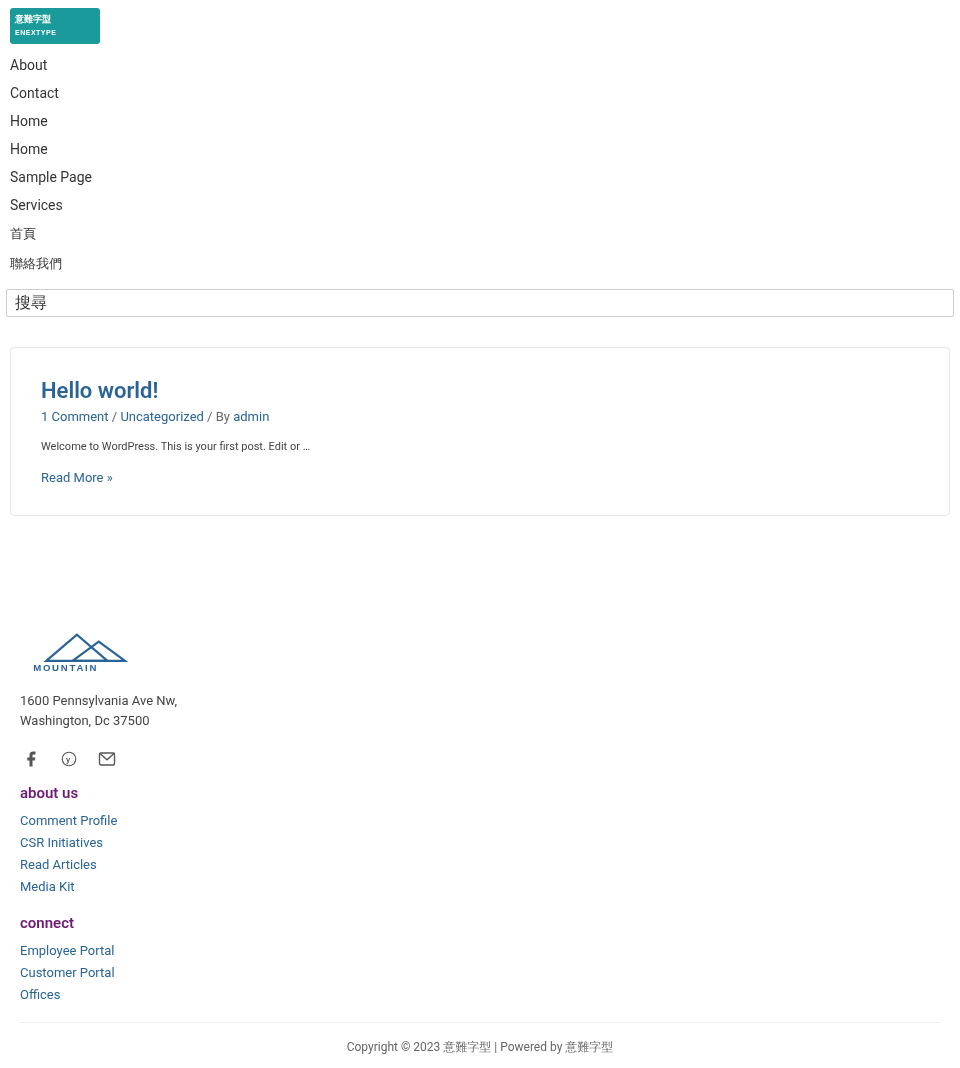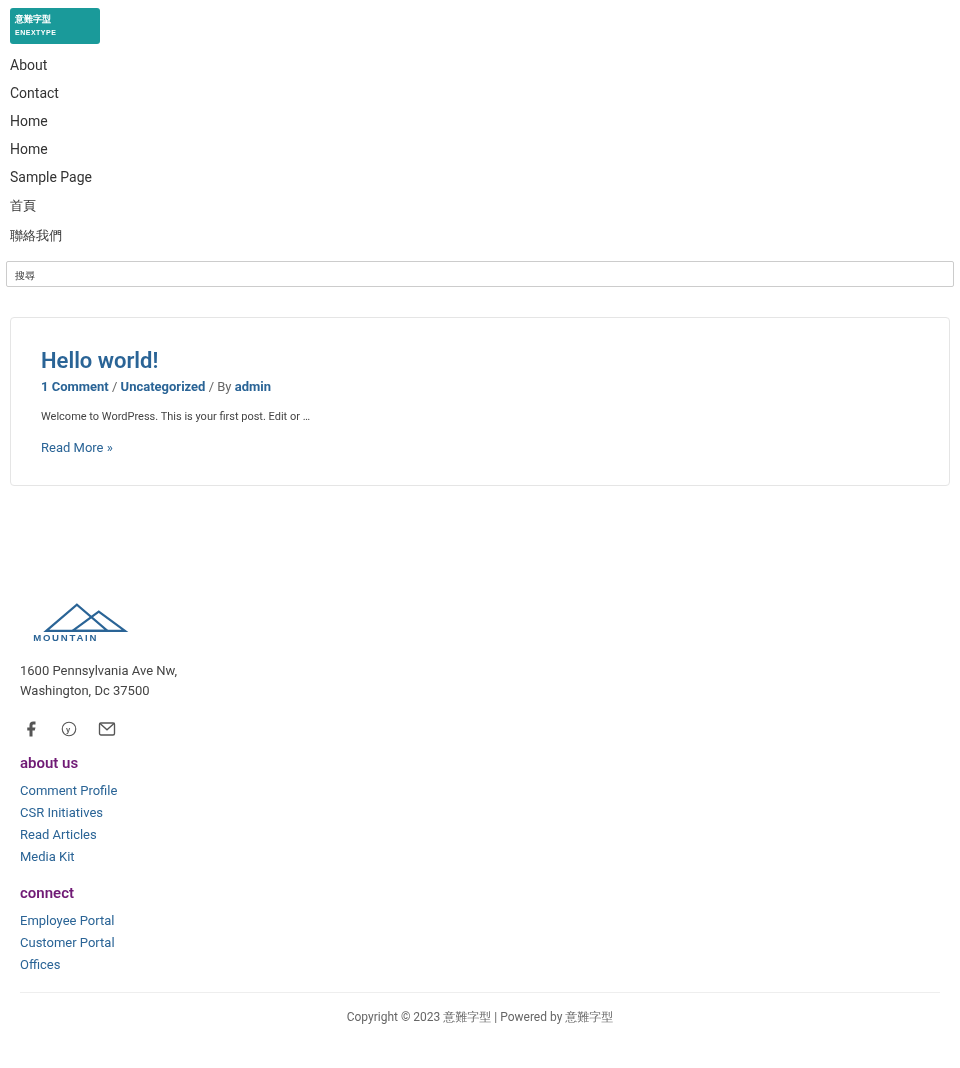--- a/index.html
+++ b/index.html
@@ -41,21 +41,21 @@
       margin: 10px 6px;
       border: 1px solid #ccc;
       border-radius: 2px;
       padding: 4px 8px;
       background: #fff;
     }
     .search-bar-wrapper input {
       border: none;
       outline: none;
       width: 100%;
-      font-size: 10px;
+      font-size: 16px;
       color: #333;
       background: transparent;
     }
 
     
     .main-content {
       padding: 20px 10px;
     }
     .post-card {
       background: #fff;
@@ -71,21 +71,20 @@
       font-weight: 600;
     }
     .post-meta {
       margin-top: 6px;
       font-size: 13px;
       color: #666;
     }
     .post-meta a {
       color: #2a6496;
       text-decoration: none;
-      font-weight: bold;
     }
     .post-excerpt {
       margin-top: 14px;
       font-size: 11px;
       color: #444;
       line-height: 1.6;
     }
     .read-more {
       display: inline-block;
       margin-top: 14px;
@@ -184,20 +183,23 @@
           <a href="#">Contact</a>
         </li>
       <li>
           <a href="#">Home</a>
         </li>
       <li>
           <a href="#">Home</a>
         </li>
       <li>
           <a href="#">Sample Page</a>
+        </li>
+      <li>
+          <a href="#">Services</a>
         </li>
       <li class="nav-japanese">
           <a href="#">首頁</a>
         </li>
       <li class="nav-japanese">
           <a href="#">聯絡我們</a>
         </li>
     </ul>
   </nav>
 

